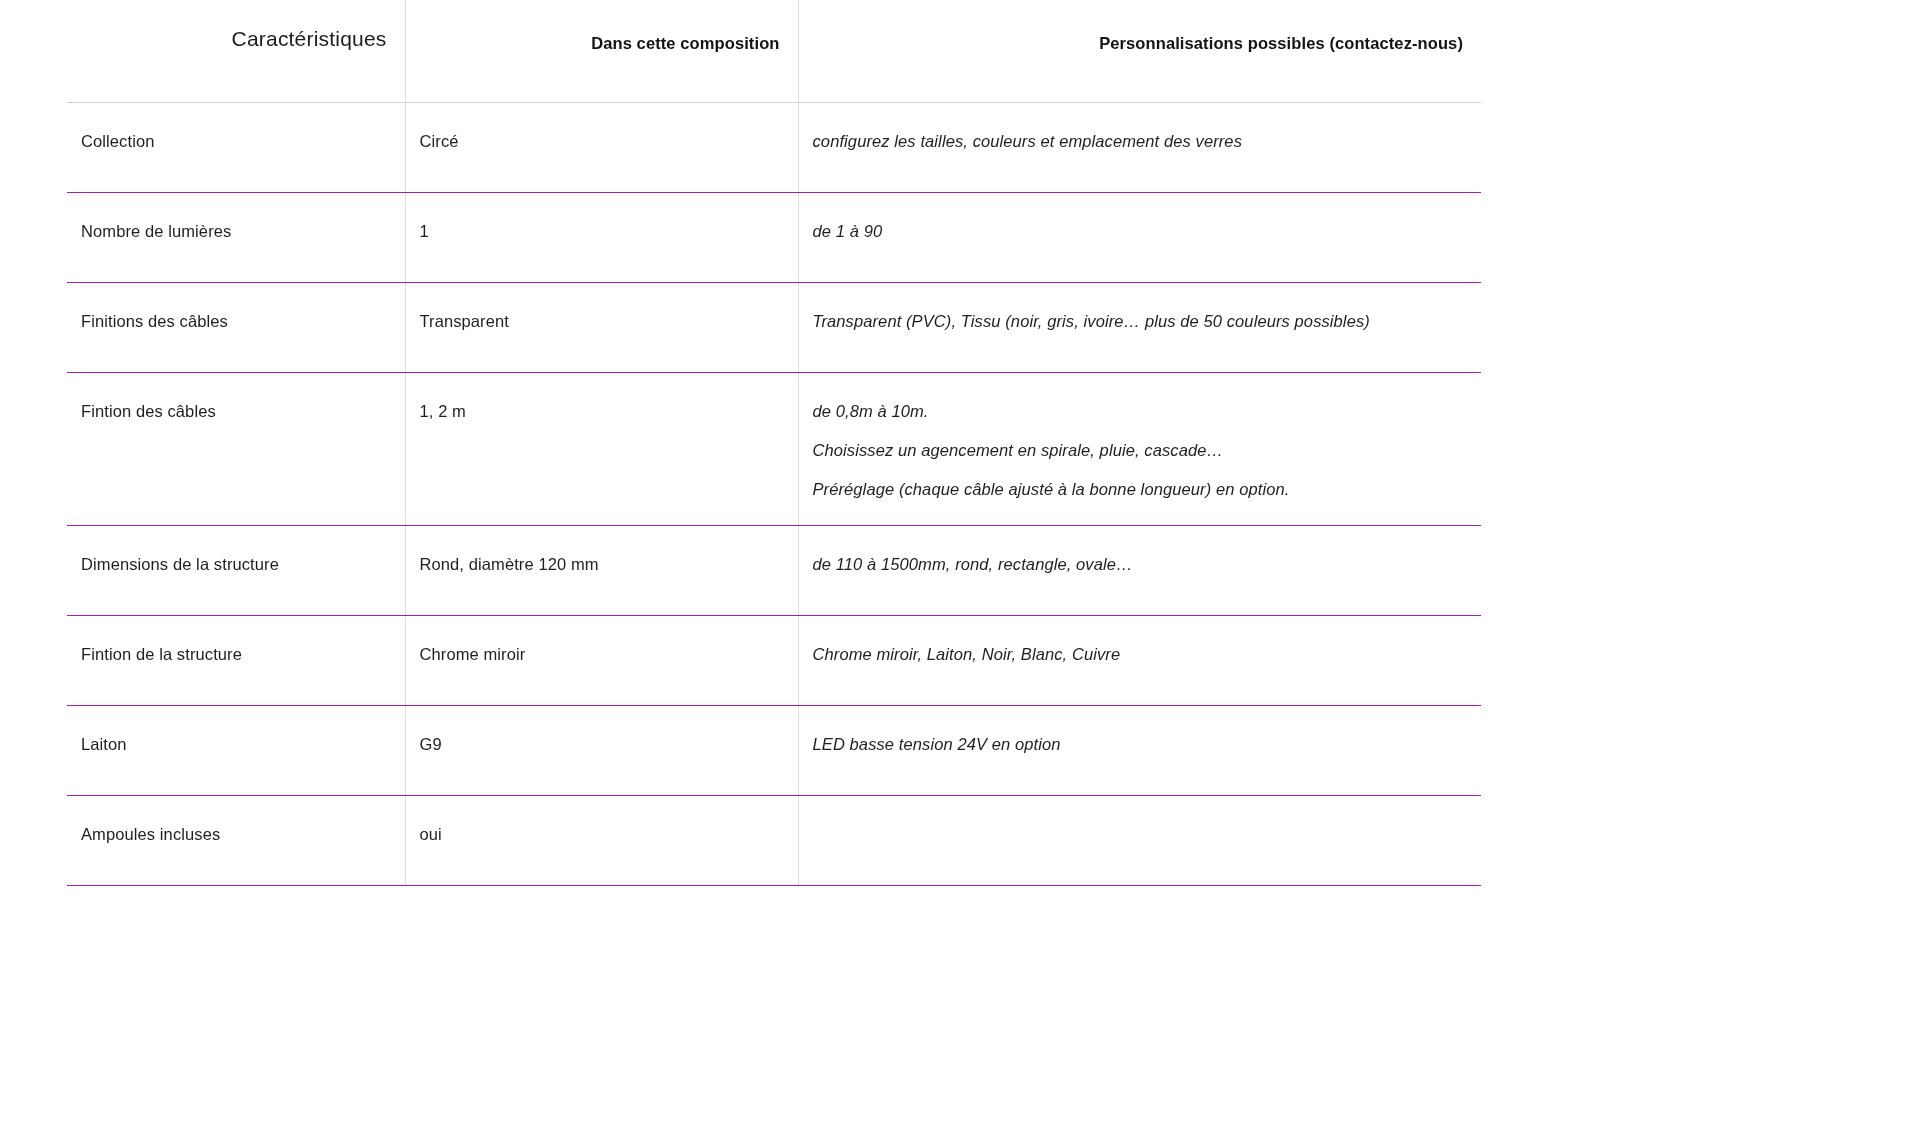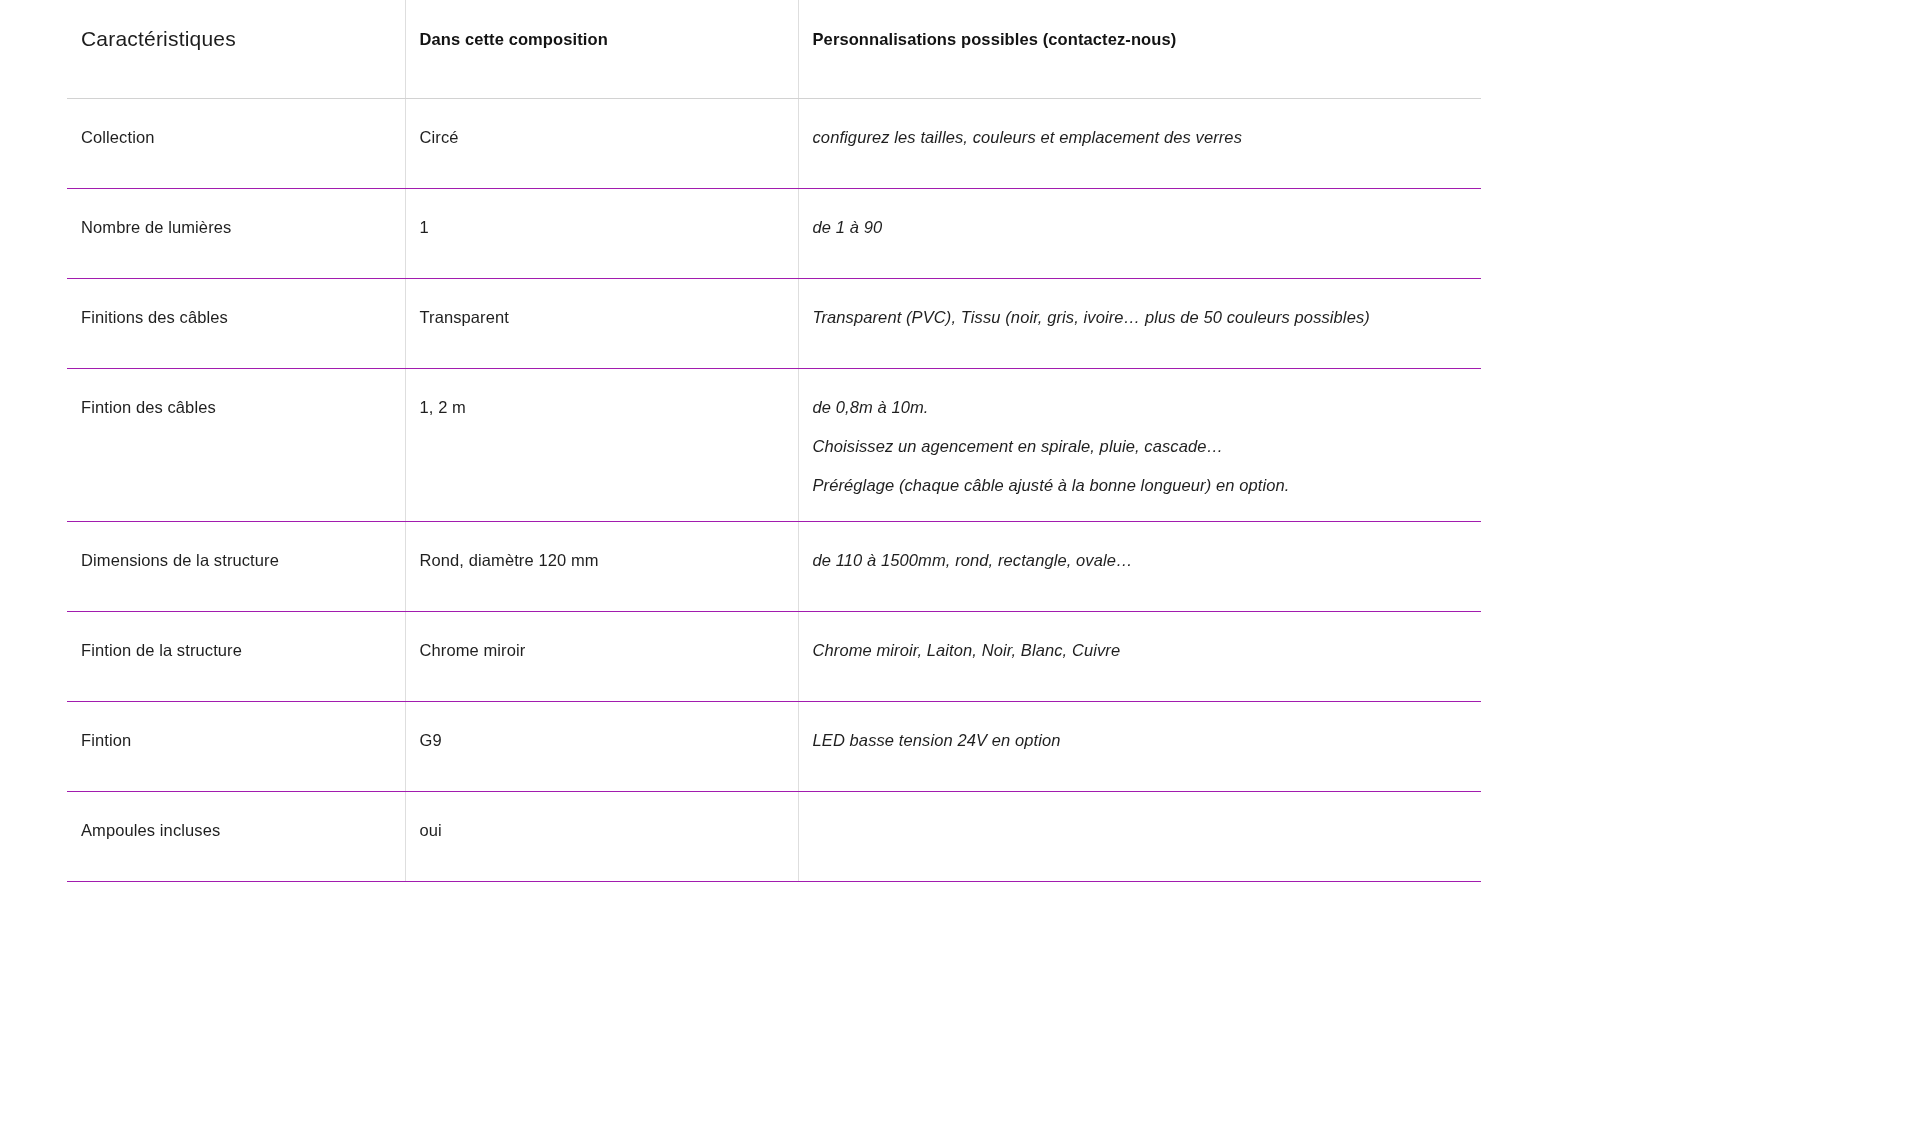--- a/index.html
+++ b/index.html
@@ -49,35 +49,35 @@
 
   .cell {
     padding: 0 18px 0 14px;
     font-size: 16.5px;
     line-height: 1.45;
     letter-spacing: 0.1px;
     color: #1f1f1f;
   }
 
   
-  tr.header-row th { border-bottom: 1px solid #d2d2d2; }
+  tr.header-row th { border-bottom: 1px solid #d2d2d2; text-align: right; }
   tr.header-row .rowbox { height: 70px; }
   .hdr-feature {
     font-size: 21px;
     font-weight: normal;
     color: #1d1d1d;
     letter-spacing: 0.2px;
     padding-top: 24px;
   }
   .hdr-bold {
     font-size: 16.5px;
     font-weight: bold;
     color: #131313;
     letter-spacing: 0.1px;
-    padding-top: 28px;
+    margin-top: 32px;
   }
 
   
   .rowbox { display: block; }
   .h-default    { height: 62px; padding-top: 27px; }
   .h-tall       { height: 147px; padding-top: 27px; }
   .h-tall-b     { height: 147px; padding-top: 29px; }
   .h-multi      { height: 125px; padding-top: 27px; }
 
   .para {
@@ -187,21 +187,21 @@
             <div class="cell rowbox h-default">Chrome miroir</div>
           </td>
           <td>
             <div class="cell rowbox h-default">
               <p class="para">Chrome miroir, Laiton, Noir, Blanc, Cuivre</p>
             </div>
           </td>
         </tr>
         <tr>
           <td>
-            <div class="cell rowbox h-default">Fintion</div>
+            <div class="cell rowbox h-default">Laiton</div>
           </td>
           <td>
             <div class="cell rowbox h-default">G9</div>
           </td>
           <td>
             <div class="cell rowbox h-default">
               <p class="para">LED basse tension 24V en option</p>
             </div>
           </td>
         </tr>

